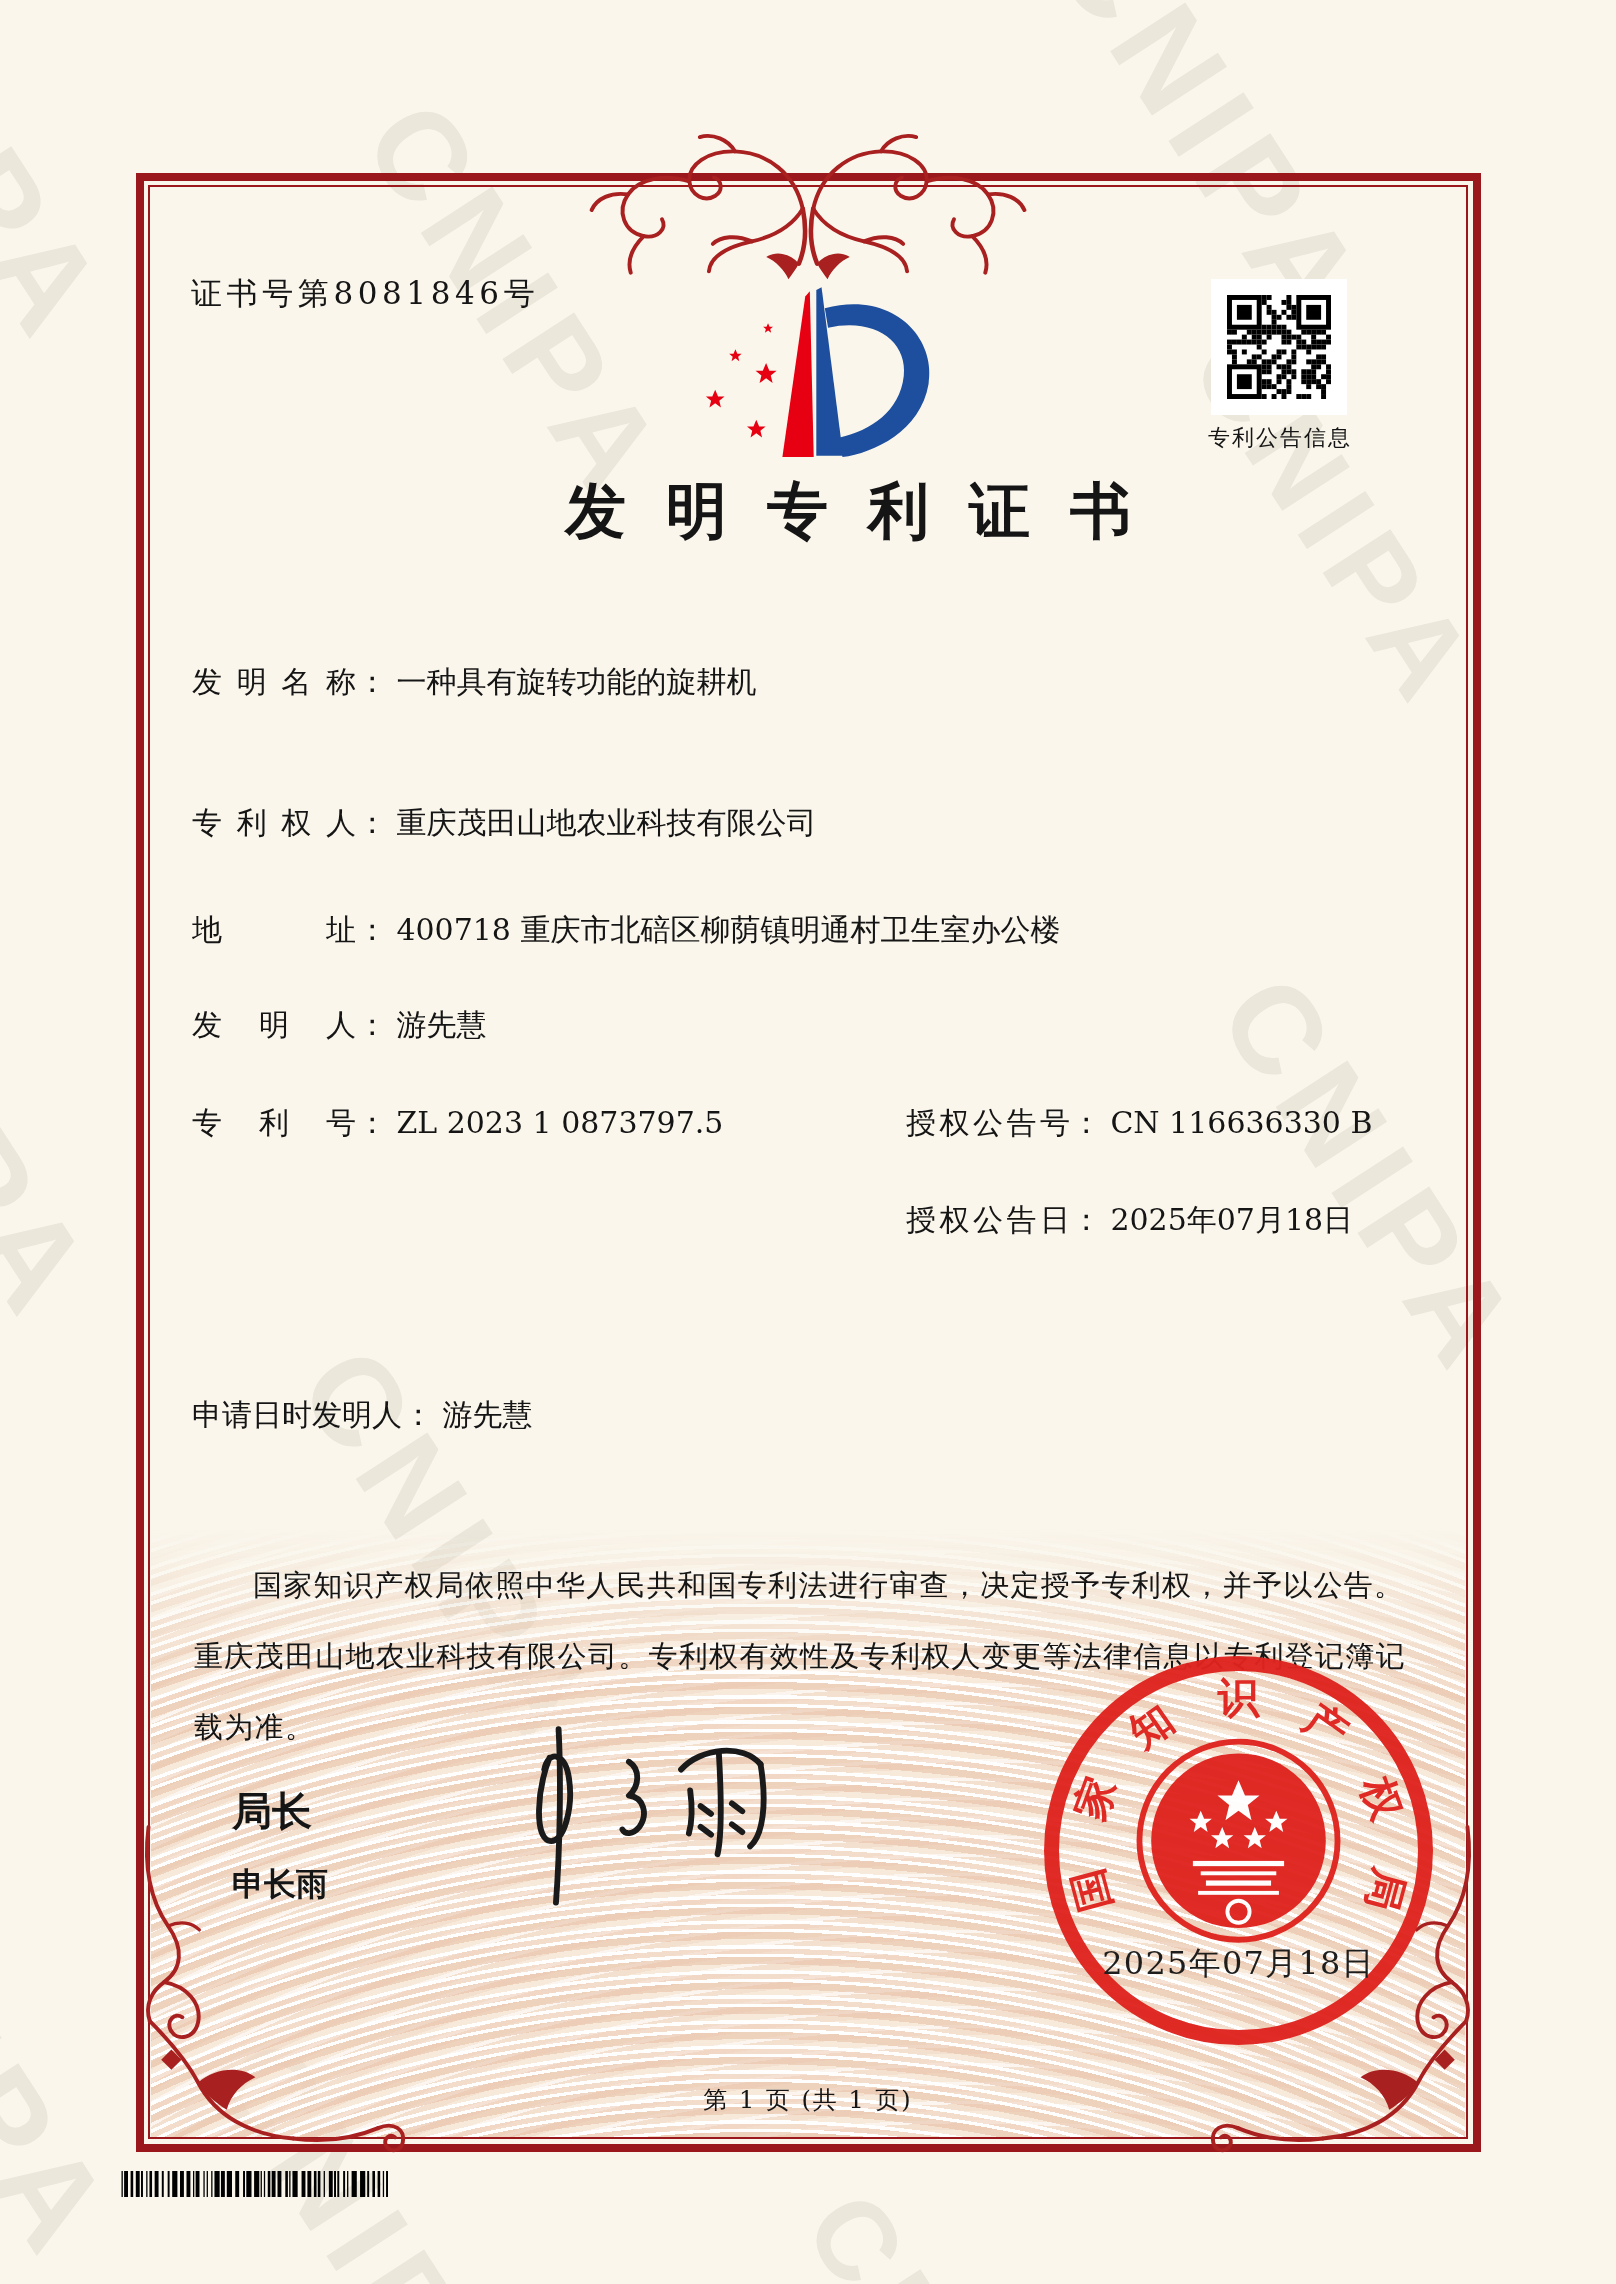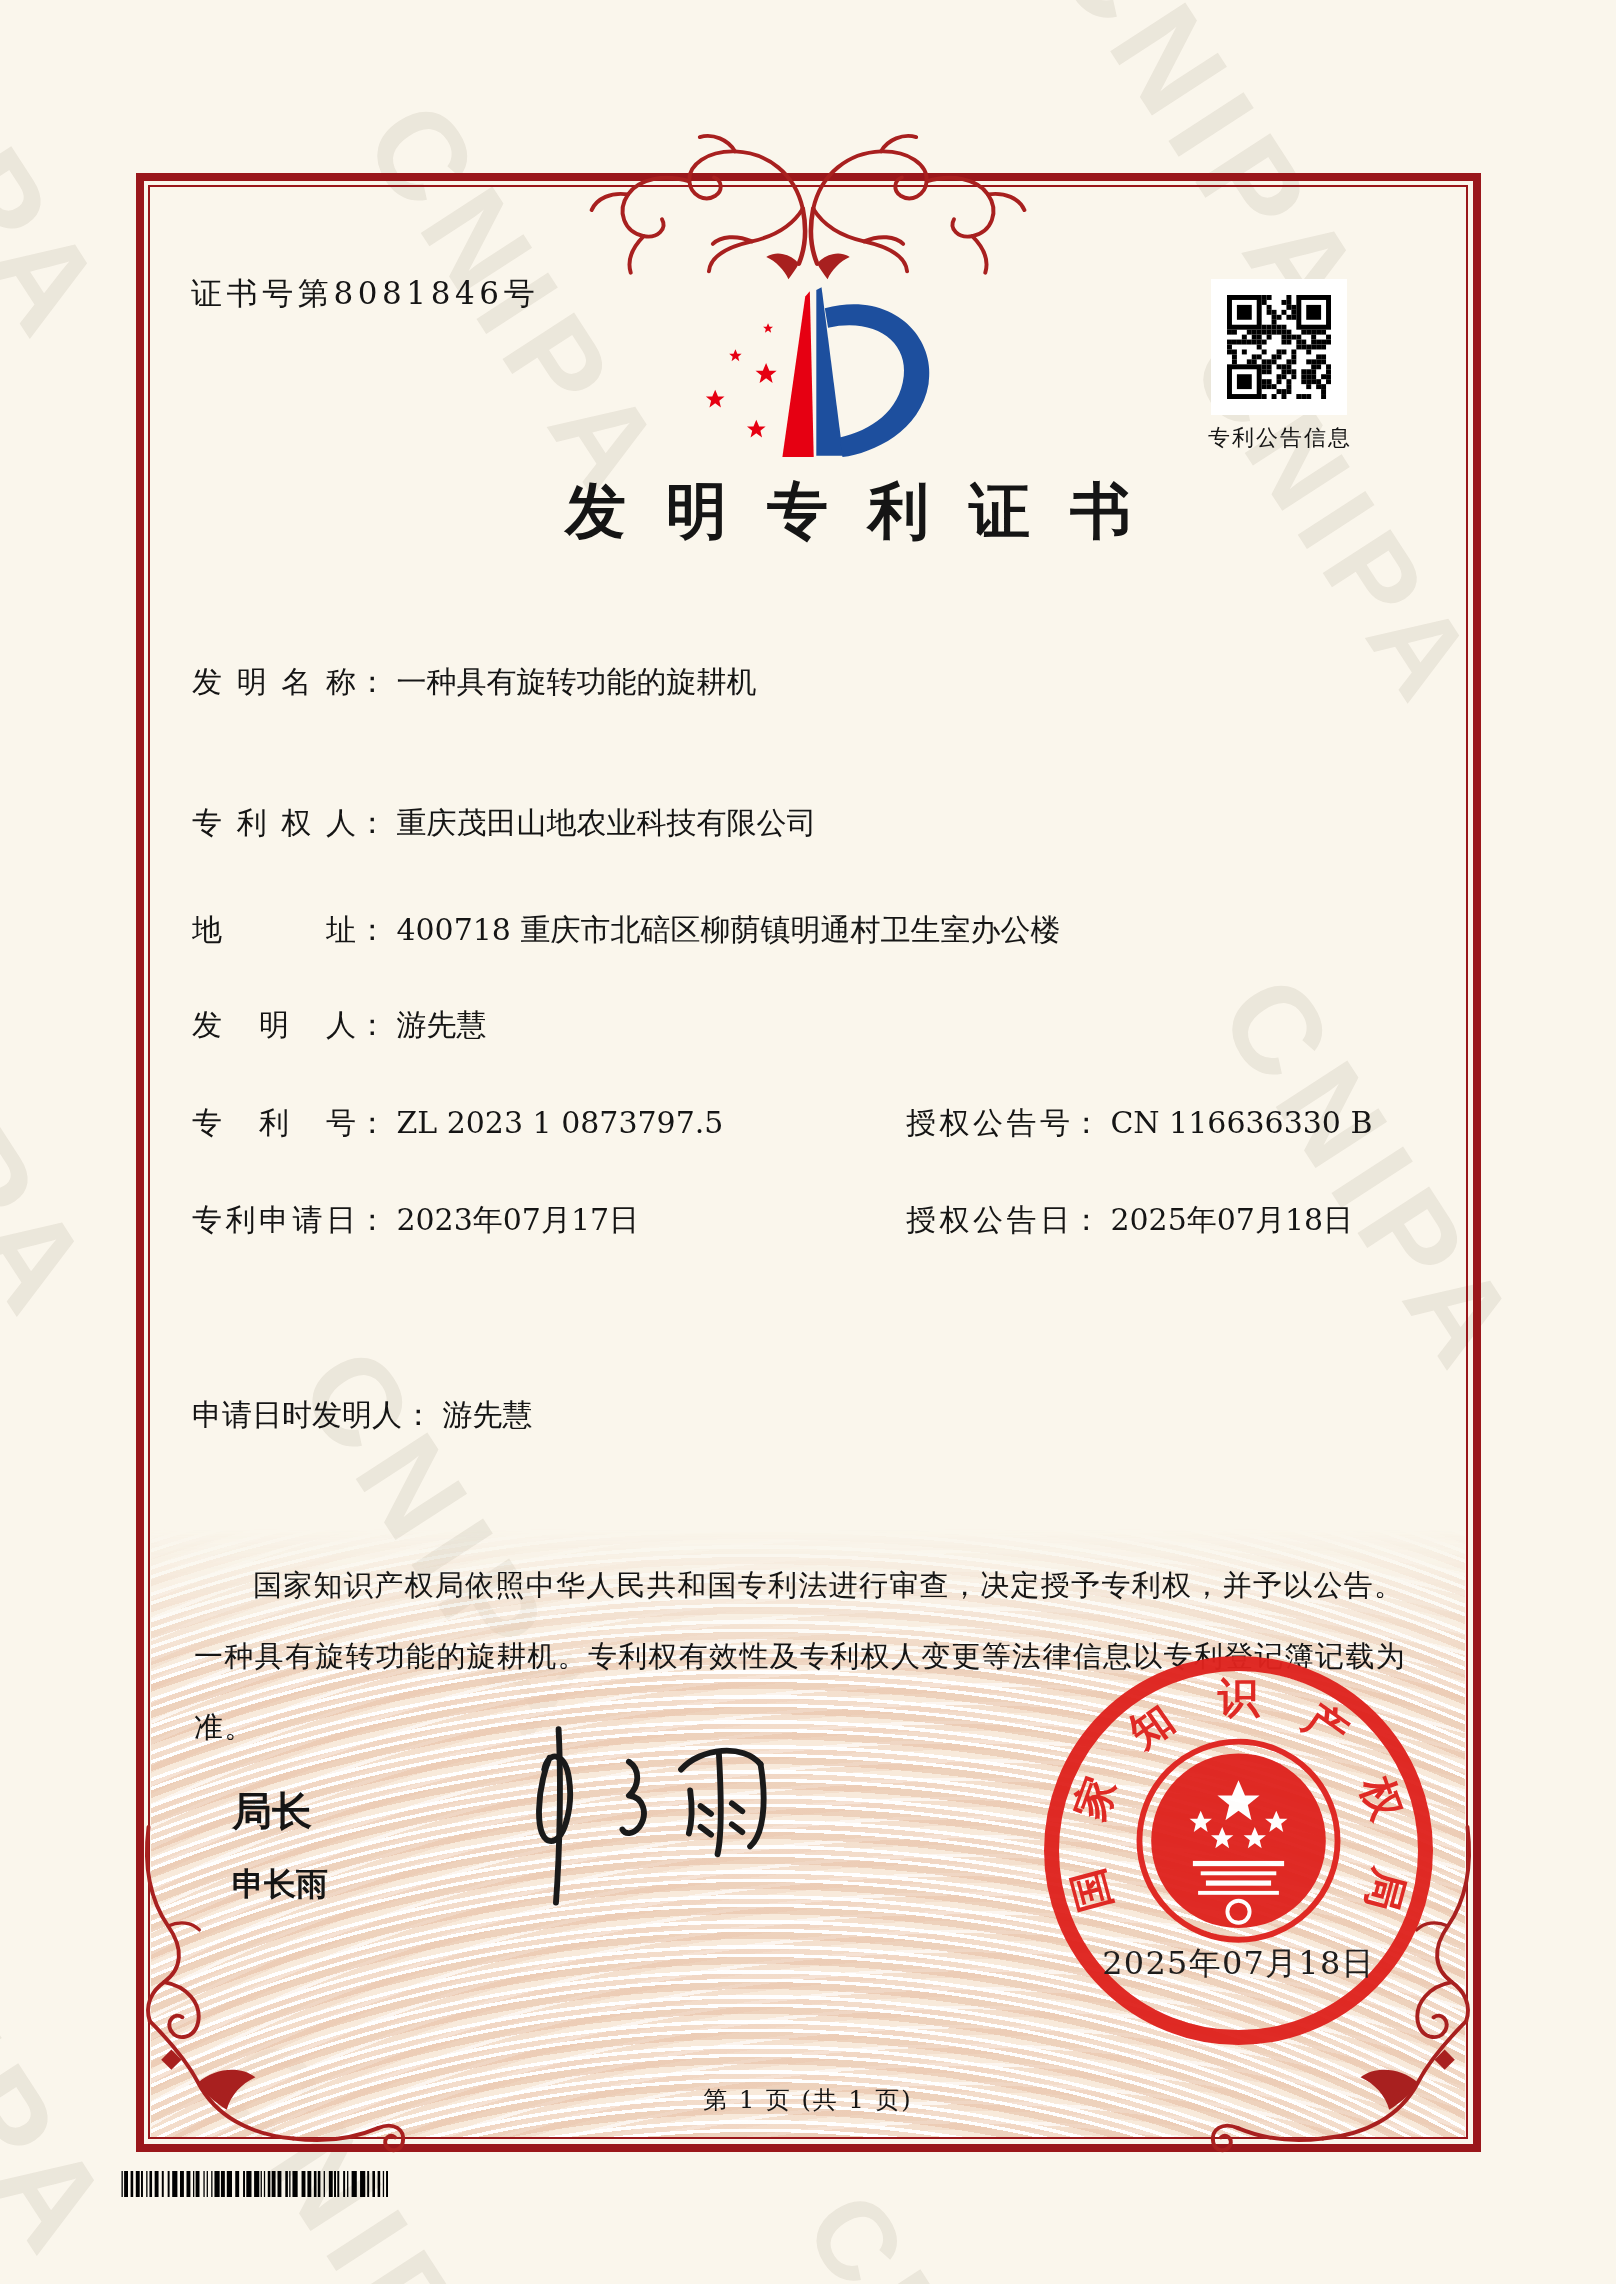--- a/index.html
+++ b/index.html
@@ -319,33 +319,30 @@
   </div>
   <div class="field" style="left:192px;top:1005px">
     <span class="lbj">发明人</span><span class="colon">：</span><span class="val">游先慧</span>
   </div>
   <div class="field" style="left:192px;top:1103px">
     <span class="lbj">专利号</span><span class="colon">：</span><span class="val">ZL 2023 1 0873797.5</span>
   </div>
   <div class="field" style="left:906px;top:1103px">
     <span class="lbj">授权公告号</span><span class="colon">：</span><span class="val">CN 116636330 B</span>
   </div>
-  <div class="field" style="left:192px;top:1200px">
-    <span class="lbj">专利申请日</span><span class="colon">：</span><span class="val">2023年07月17日</span>
-  </div>
   <div class="field" style="left:906px;top:1200px">
     <span class="lbj">授权公告日</span><span class="colon">：</span><span class="val">2025年07月18日</span>
   </div>
   <div class="field" style="left:192px;top:1395px">
     <span class="lbn">申请日时发明人</span><span class="colon">：</span><span class="val">游先慧</span>
   </div>
 
   <div class="decl">
     <div class="l1">国家知识产权局依照中华人民共和国专利法进行审查，决定授予专利权，并予以公告。</div>
-    <div class="l2">一种具有旋转功能的旋耕机。专利权有效性及专利权人变更等法律信息以专利登记簿记载为准。</div>
+    <div class="l2">重庆茂田山地农业科技有限公司。专利权有效性及专利权人变更等法律信息以专利登记簿记载为准。</div>
   </div>
 
   <div class="officer-title">局长</div>
   <div class="officer-name">申长雨</div>
   <svg class="signature" width="378" height="215" viewBox="0 0 580 330">
     <path class="sig" d="M128,78 C108,130 106,196 126,205 C150,214 166,152 157,104 C151,70 126,66 120,96"></path>
     <path class="sig" d="M142,34 C146,110 144,220 138,300"></path>
     <path class="sig" d="M250,84 C268,96 266,122 250,136 C272,138 280,164 266,184 C256,196 244,196 240,188"></path>
     <path class="sig" d="M330,96 C360,62 426,56 452,88"></path>
     <path class="sig" d="M388,70 C392,140 392,200 386,226"></path>

